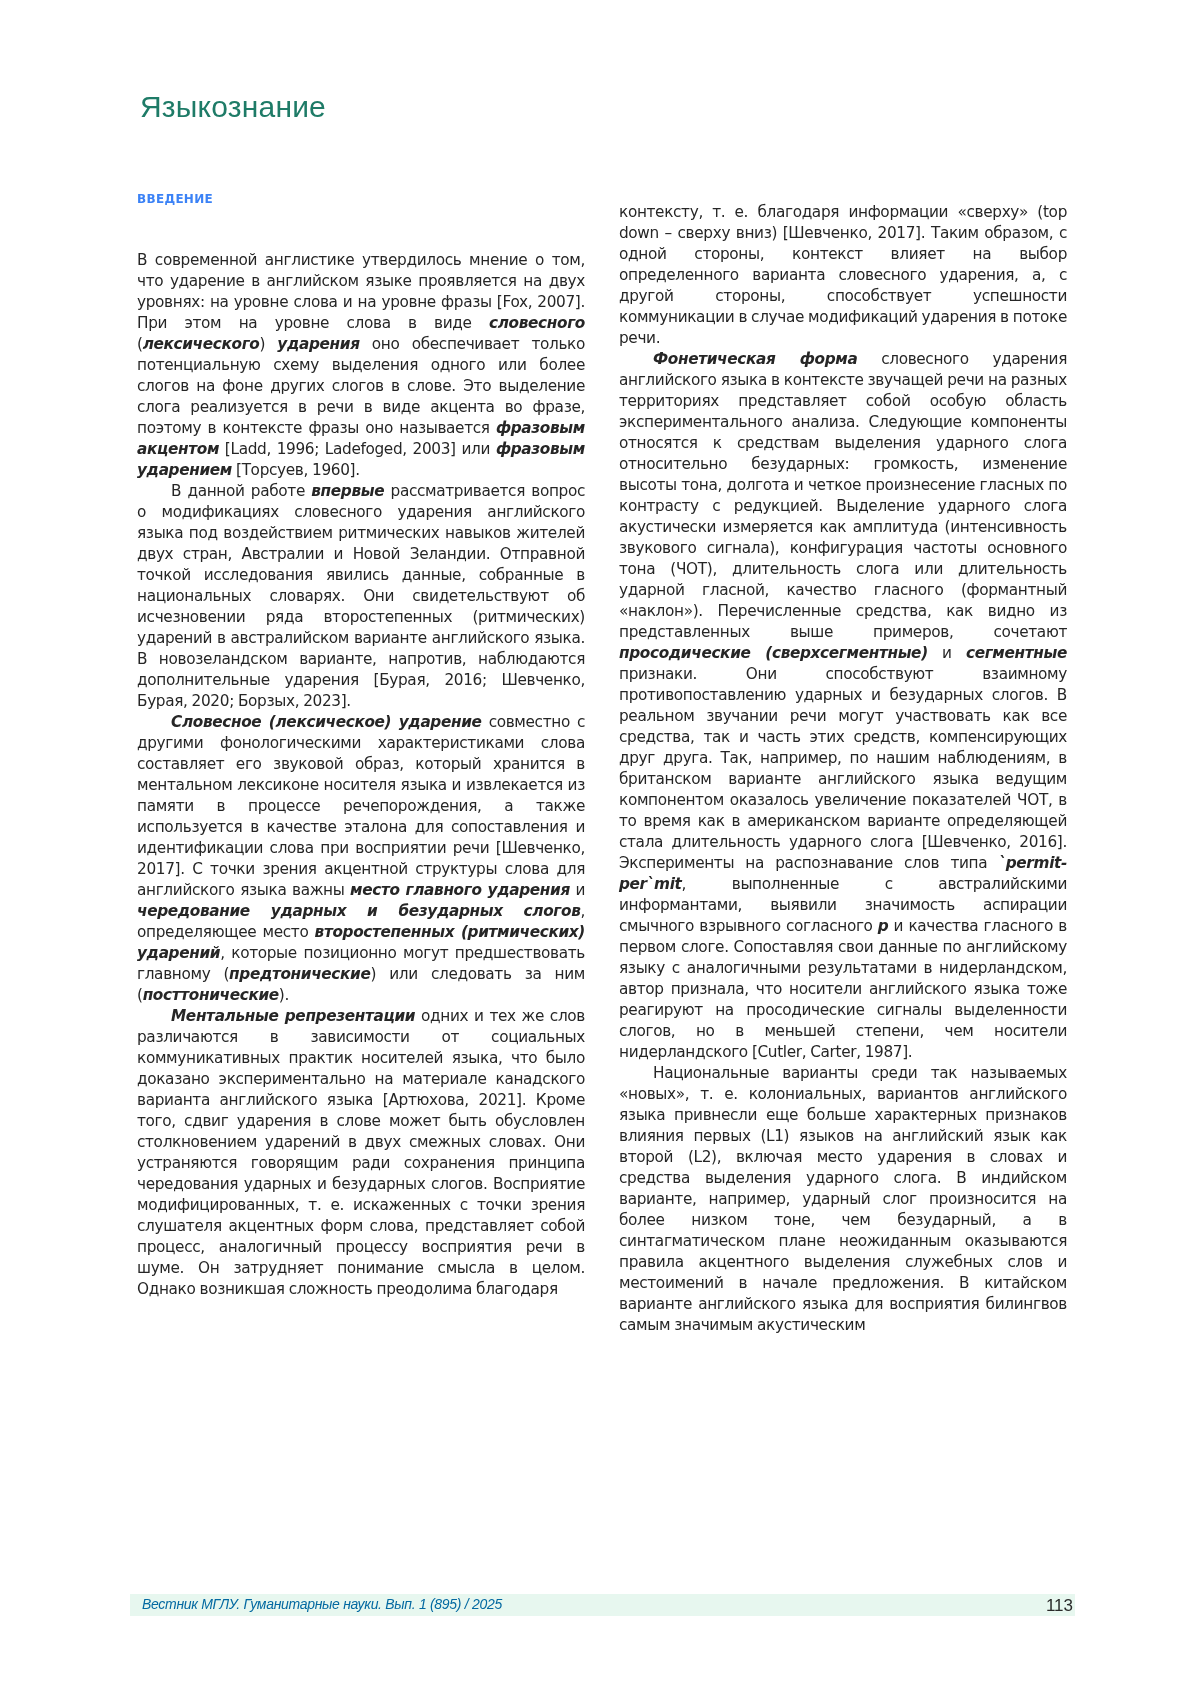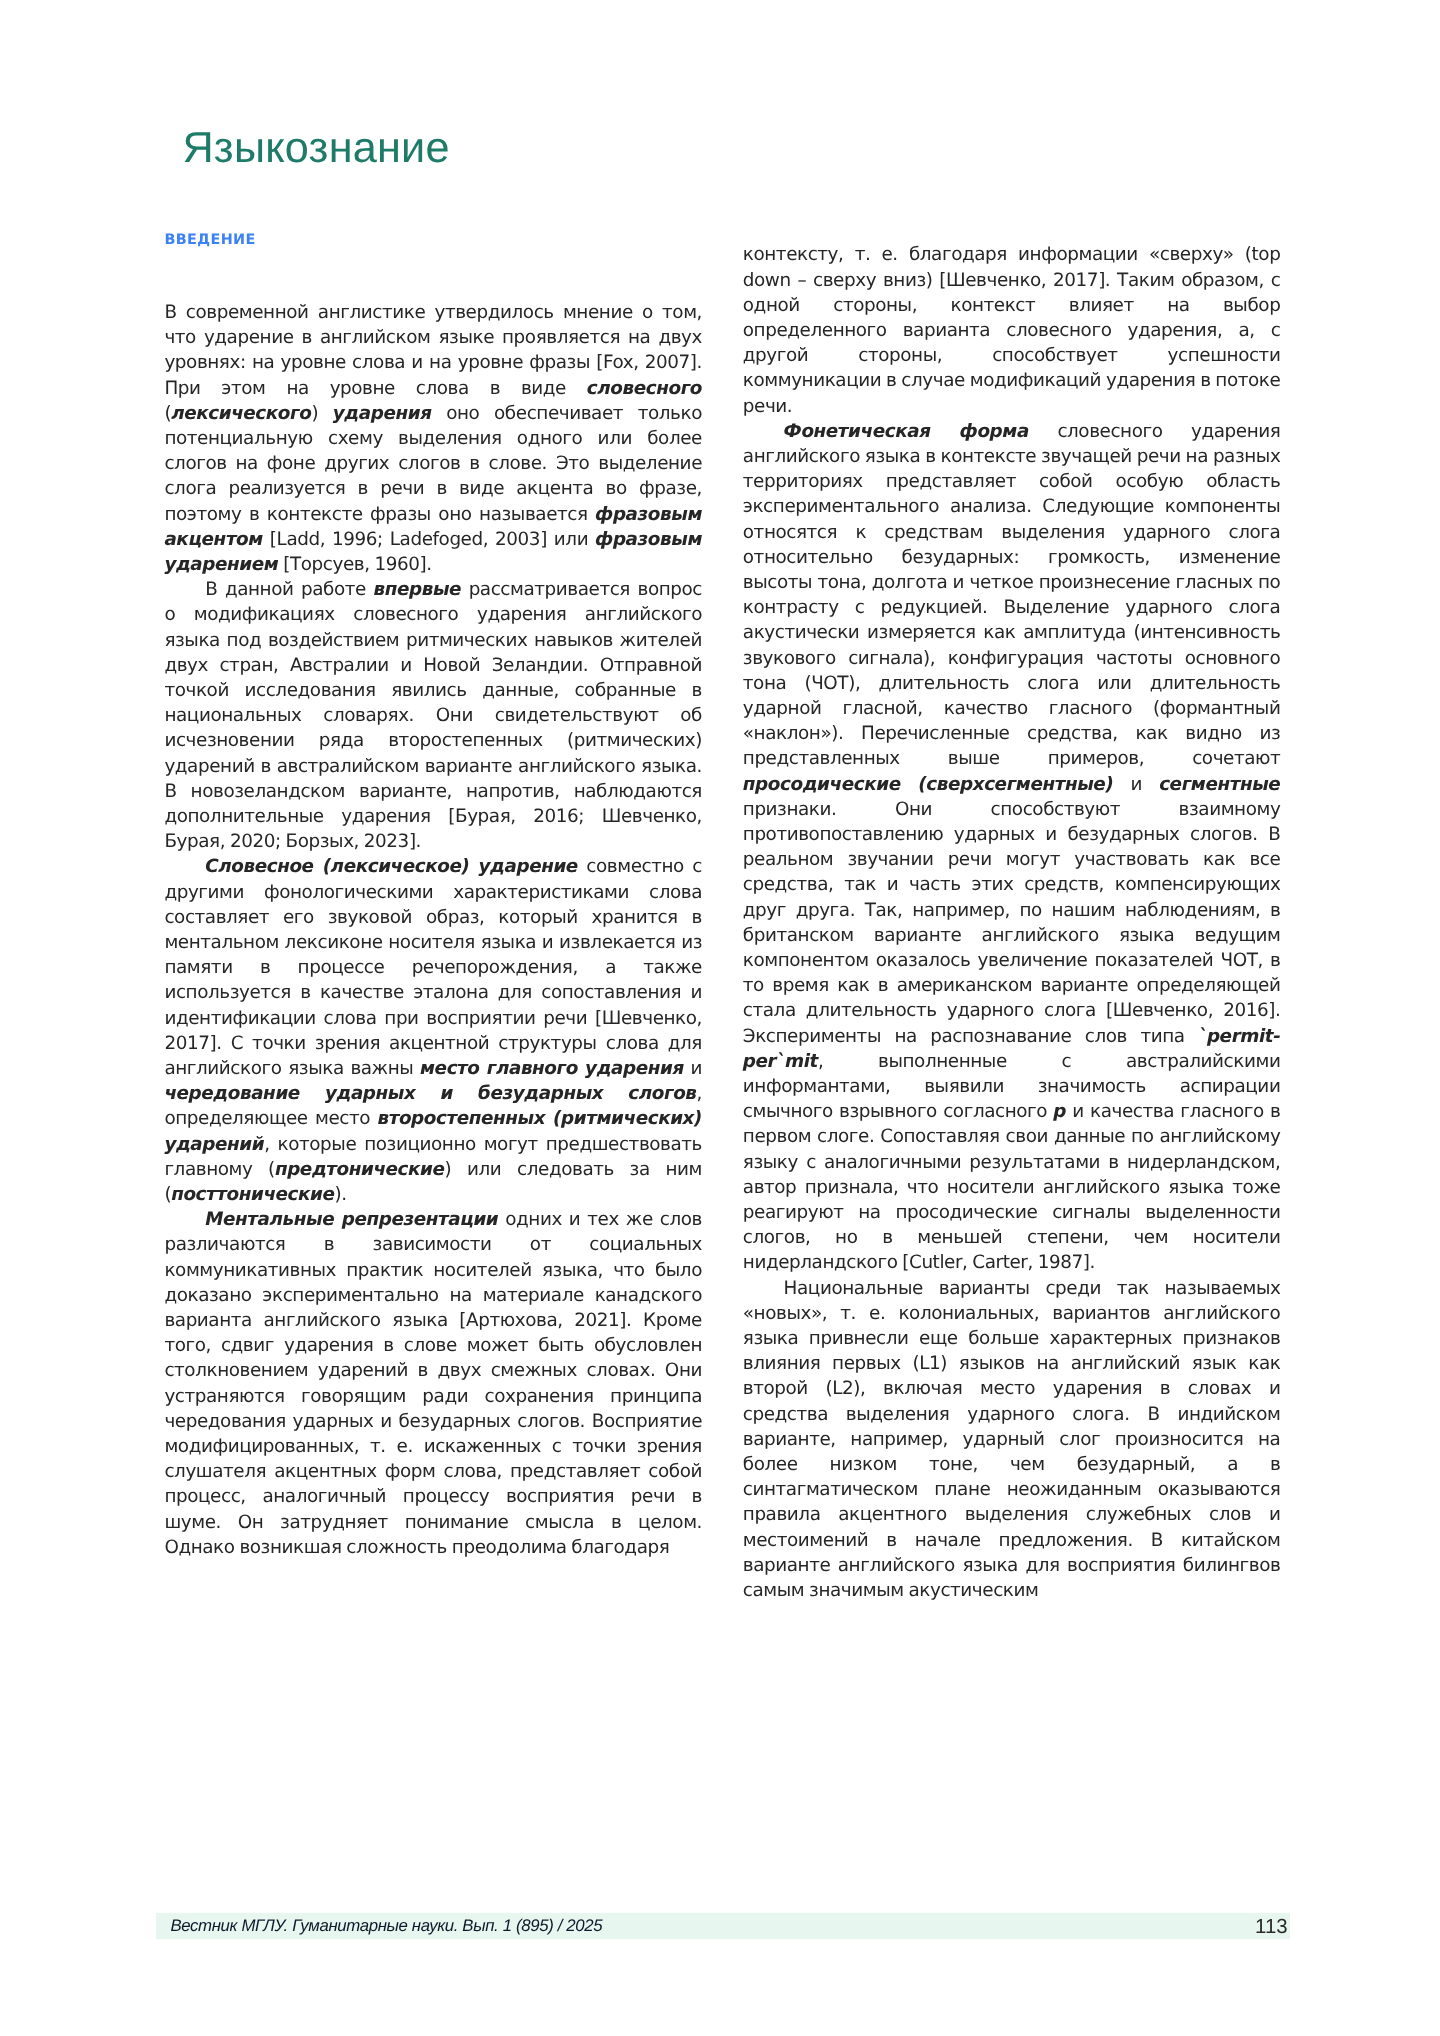--- a/index.html
+++ b/index.html
@@ -1,37 +1,37 @@
 <!DOCTYPE html>
 <html><head>
 <meta charset="utf-8">
 <style>
   html, body { margin: 0; padding: 0; background: #ffffff; }
   body { width: 1200px; height: 1697px; position: relative; overflow: hidden;
          font-family: "DejaVu Sans", sans-serif; color: #1f1f1f; }
-  .section-title { position: absolute; left: 136px; top: 86px; margin: 16px;
+  .section-title { position: absolute; left: 136px; top: 86px; margin: 4px;
          font-family: "Liberation Sans", sans-serif; font-weight: normal;
-         font-size: 36px; color: #1e7b67; letter-spacing: 0.2px; }
+         font-size: 30px; color: #1e7b67; letter-spacing: 0.2px; }
   .heading { position: absolute; left: 137px; top: 192px; margin: 0;
          font-family: "DejaVu Sans", sans-serif; font-weight: bold;
          font-size: 12px; color: #3b82f6; letter-spacing: 0.3px; }
   .col { position: absolute; width: 448px;
          font-family: "DejaVu Sans", sans-serif; font-size: 15.3px;
          line-height: 21px; text-align: justify; hyphens: none;
          letter-spacing: -0.35px; word-spacing: -0.5px; color: #262626; }
   .col-left { left: 137px; top: 250px; }
   .col-right { left: 619px; top: 202px; }
   .col p { margin: 0; }
   .col p.indent { text-indent: 34px; }
   .col em { font-style: italic; font-weight: bold; }
   .footer { position: absolute; left: 130px; top: 1594px; width: 945px; height: 22px;
          background: #e7f7ef; }
   .footer-journal { position: absolute; left: 12px; top: 2px;
          font-family: "Liberation Sans", sans-serif; font-style: italic;
-         font-size: 14px; color: #0f172a; letter-spacing: -0.3px; }
+         font-size: 14px; color: #0369a1; letter-spacing: -0.3px; }
   .footer-page { position: absolute; right: 2px; top: 2px;
          font-family: "Liberation Sans", sans-serif; font-size: 17px; color: #2a2a2a; }
 </style>
 </head>
 <body>
 
 <h1 class="section-title">Языкознание</h1>
 
 <h2 class="heading">ВВЕДЕНИЕ</h2>
 

